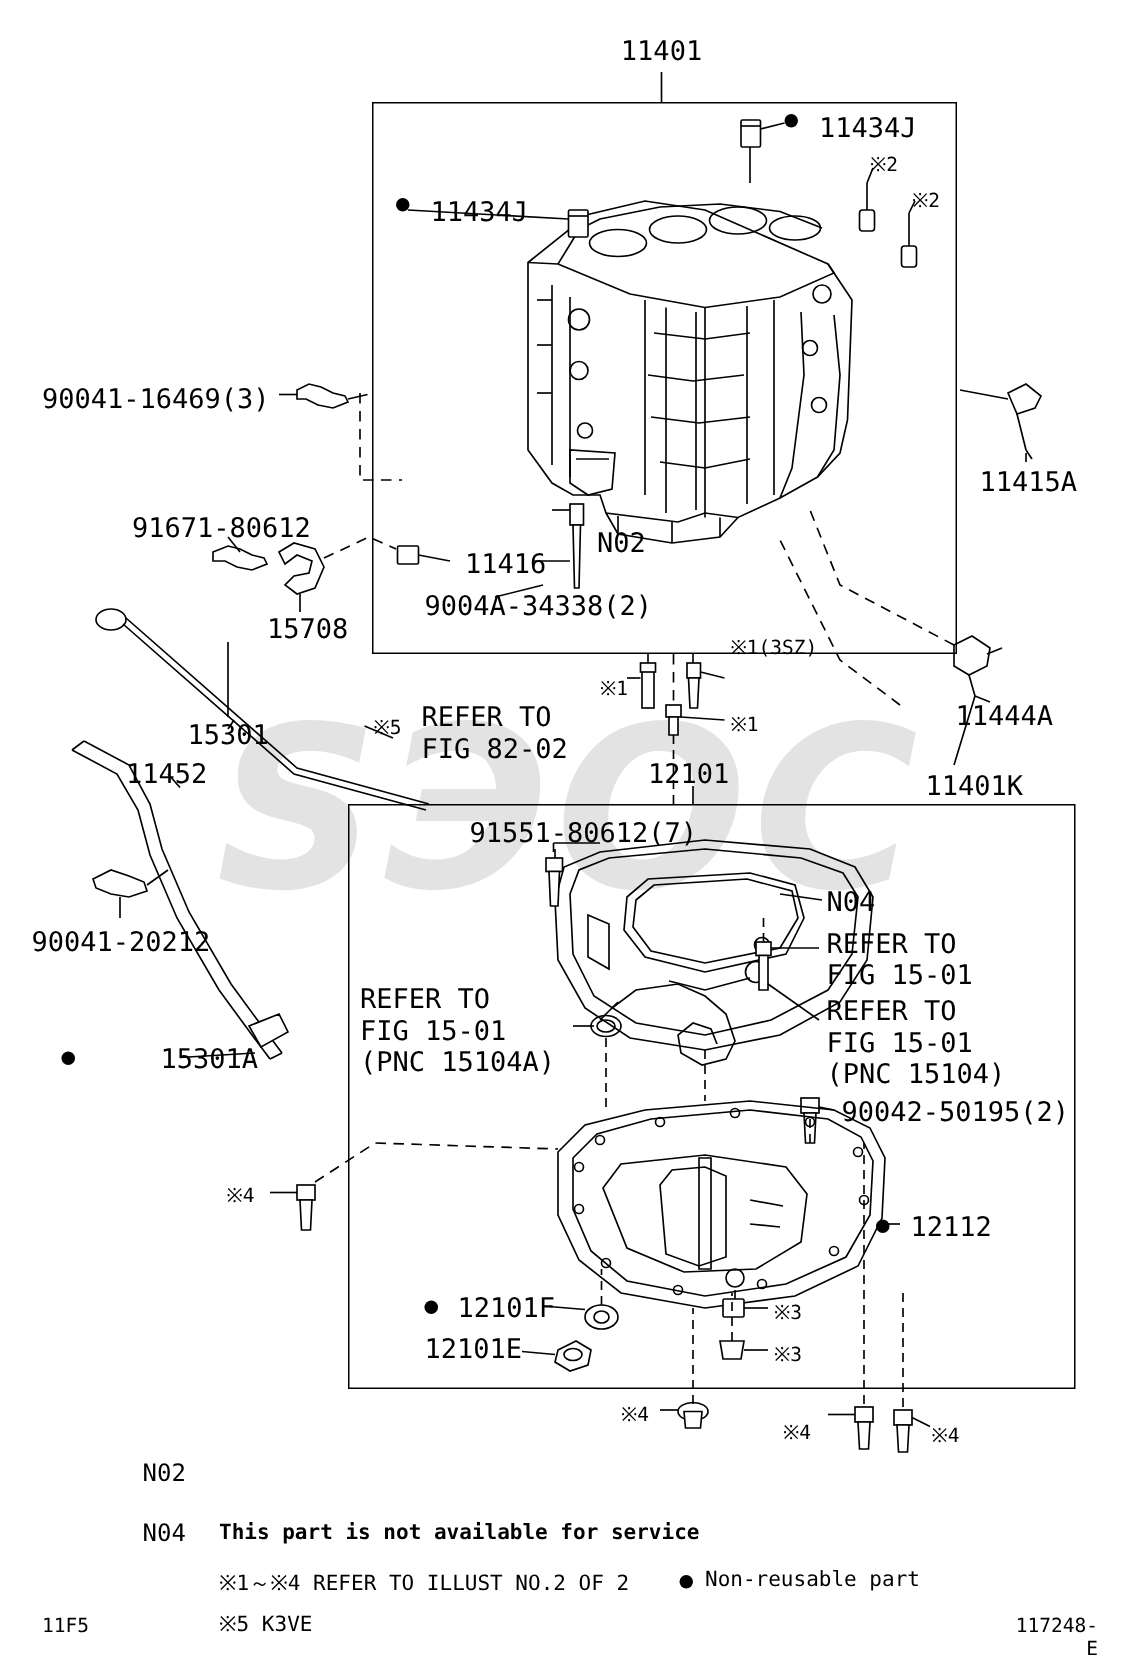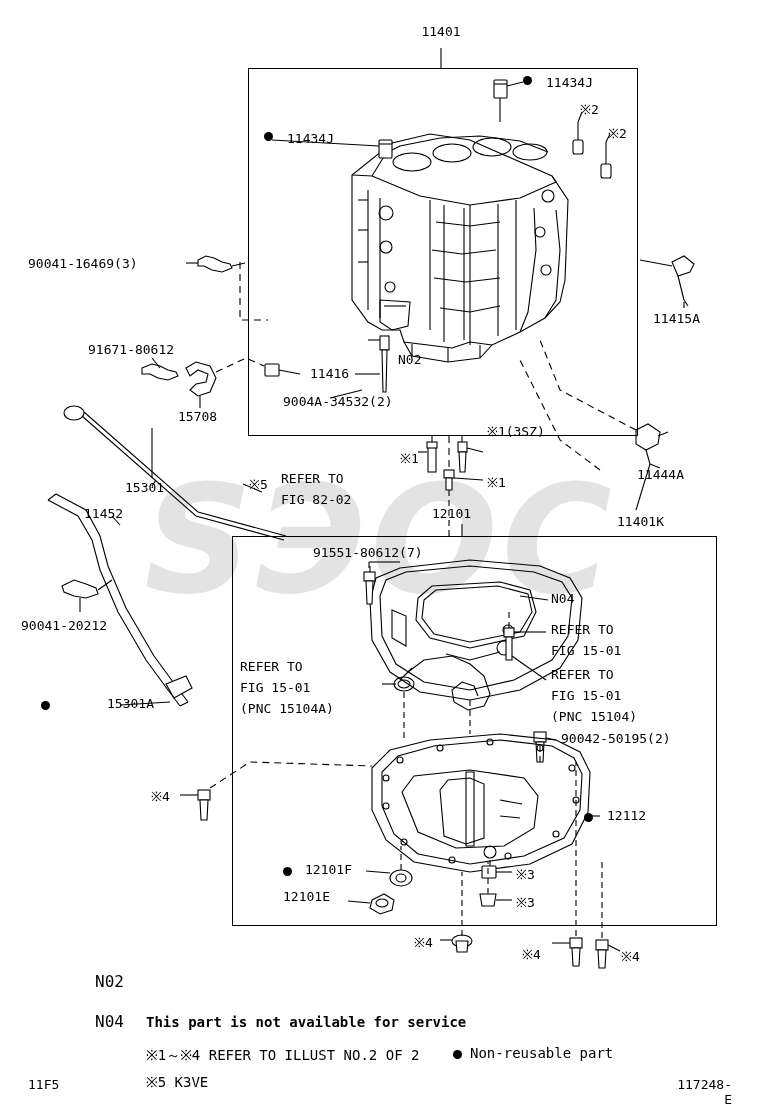--- a/index.html
+++ b/index.html
@@ -21,21 +21,21 @@
   }
   .lbl {
     position: absolute;
     white-space: pre;
     font-family: "DejaVu Sans Mono", monospace;
     font-size: 15px;
     letter-spacing: 0px;
     color: #000;
   }
   .lbl.big {
-    font-size: 13px;
+    font-size: 18px;
   }
   .lbl.small {
     font-size: 13px;
   }
   .lbl.center {
     text-align: center;
     transform: translateX(-50%);
   }
   .dot {
     position: absolute;
@@ -427,21 +427,21 @@
   <div class="lbl big" style="left:287px; top:131px;">11434J</div>
 
   <div class="lbl small" style="left:580px; top:100px;">※2</div>
   <div class="lbl small" style="left:608px; top:124px;">※2</div>
 
   <div class="lbl big" style="left:28px; top:256px;">90041-16469(3)</div>
   <div class="lbl big" style="left:88px; top:342px;">91671-80612</div>
   <div class="lbl big" style="left:653px; top:311px;">11415A</div>
   <div class="lbl big" style="left:310px; top:366px;">11416</div>
   <div class="lbl big" style="left:398px; top:352px;">N02</div>
-  <div class="lbl big" style="left:283px; top:394px;">9004A-34532(2)</div>
+  <div class="lbl big" style="left:283px; top:394px;">9004A-34338(2)</div>
   <div class="lbl big" style="left:178px; top:409px;">15708</div>
 
   <div class="lbl small" style="left:400px; top:449px;">※1</div>
   <div class="lbl small" style="left:487px; top:422px;">※1(3SZ)</div>
   <div class="lbl small" style="left:487px; top:473px;">※1</div>
 
   <div class="lbl small" style="left:249px; top:475px;">※5</div>
   <div class="lbl big" style="left:281px; top:468px; line-height:21px;">REFER TO
 FIG 82-02</div>
 

